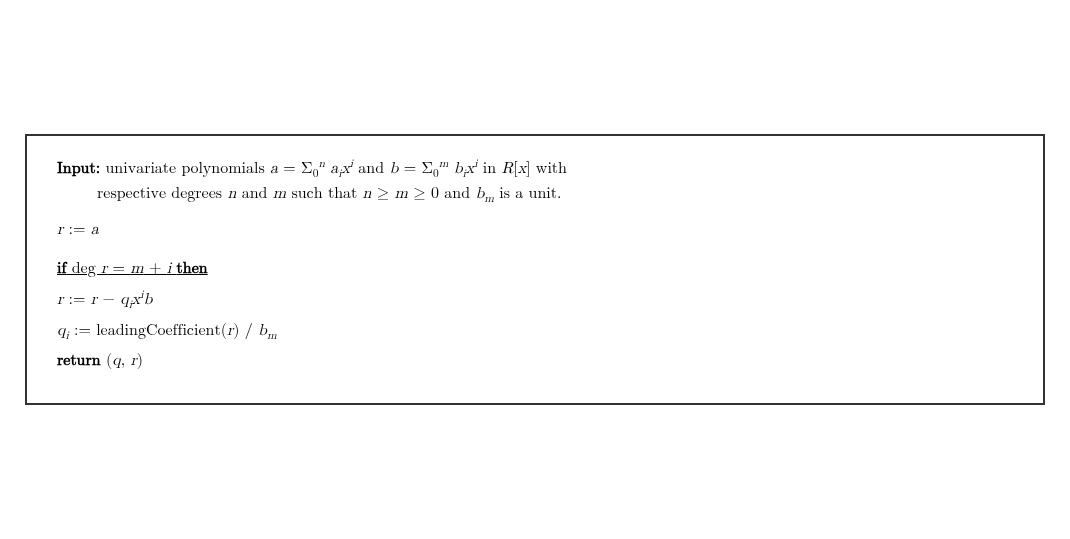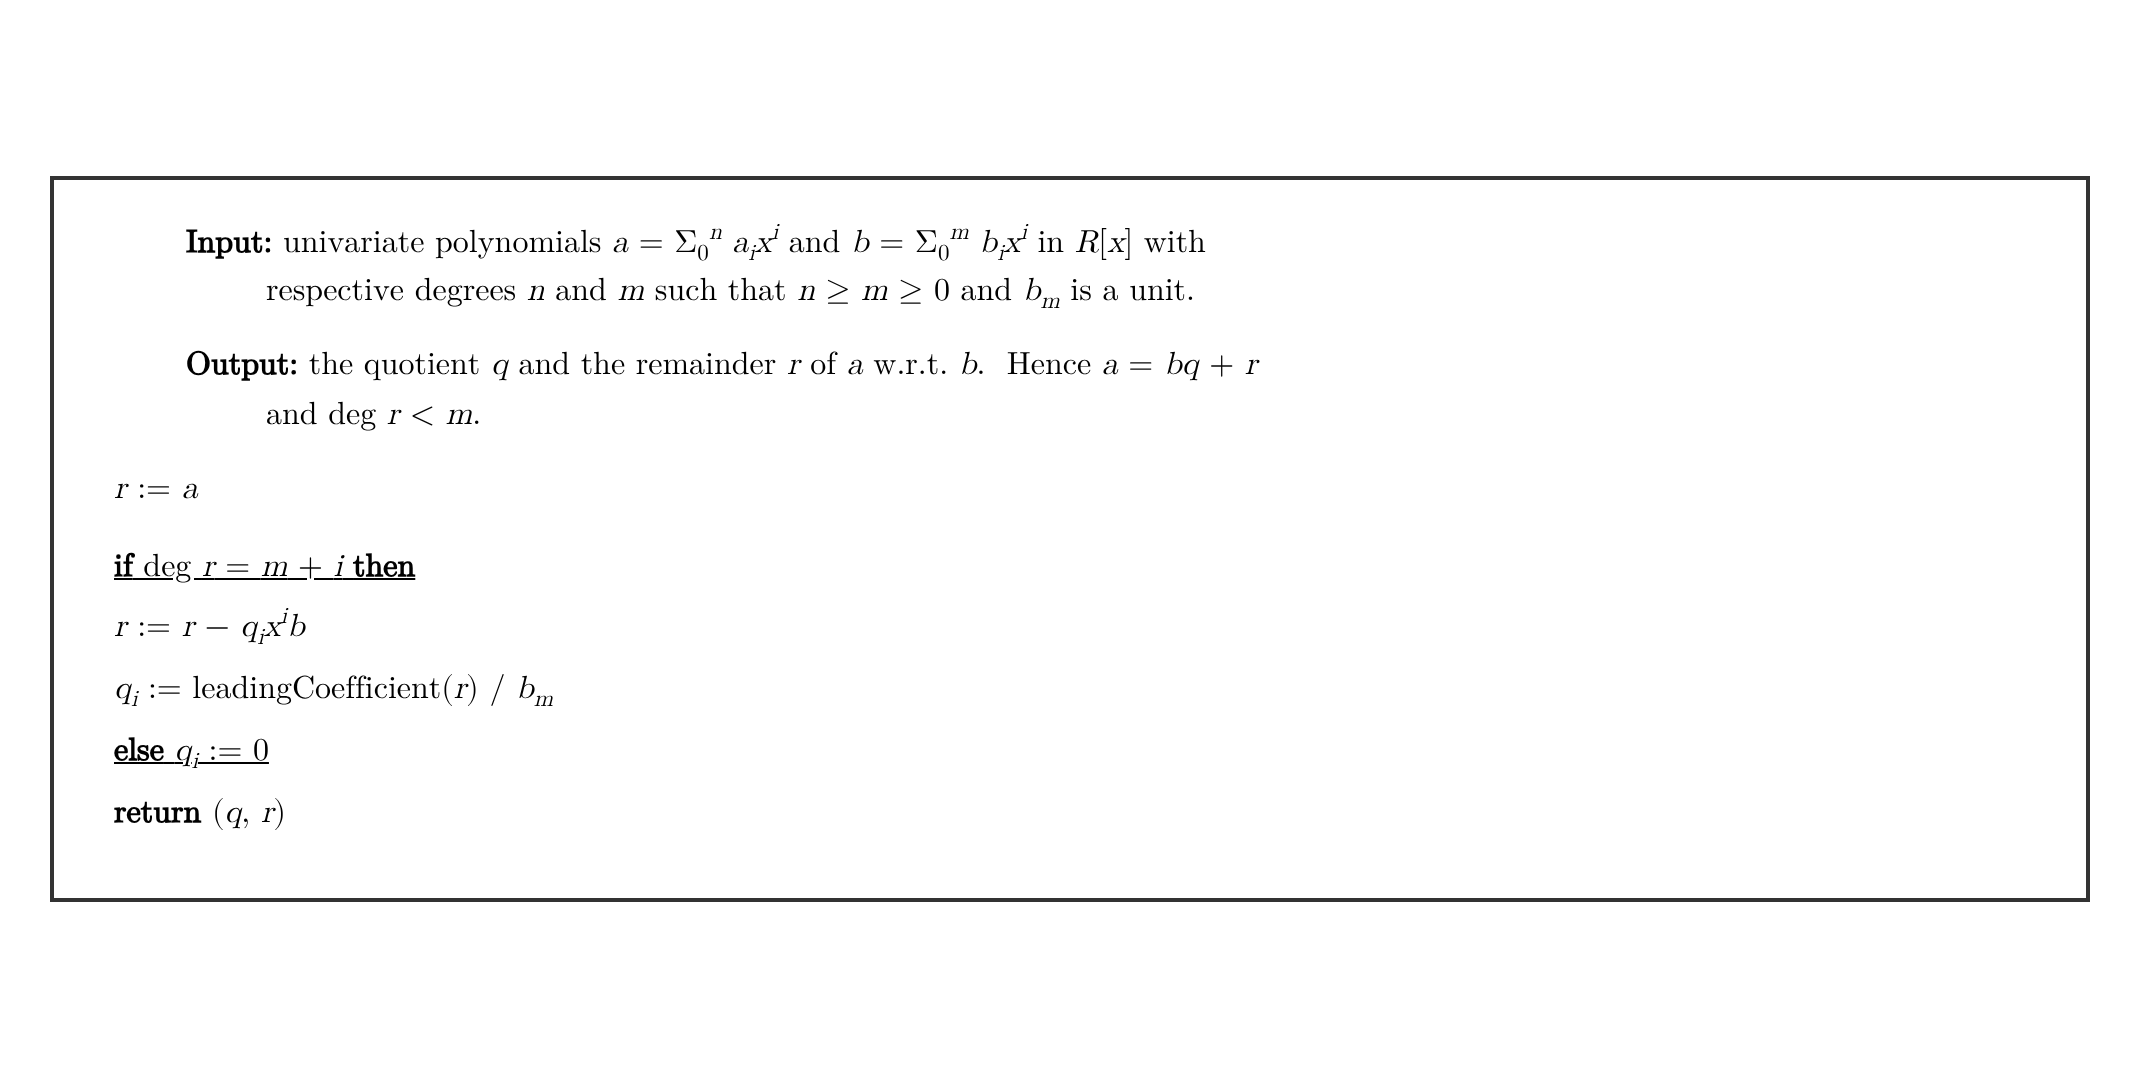--- a/index.html
+++ b/index.html
@@ -17,21 +17,20 @@
 
     .algorithm-box {
       border: 2px solid #333;
       width: 1020px;
       padding: 20px 30px 24px 30px;
       line-height: 1.55;
     }
 
     .section {
       margin-bottom: 12px;
-      margin-left: 36px;
     }
 
     .section-label {
       font-weight: bold;
     }
 
     .indent1 { margin-left: 40px; }
     .indent2 { margin-left: 80px; text-decoration: underline; }
     .indent3 { margin-left: 120px; }
 
@@ -62,53 +61,40 @@
       univariate polynomials <i>a</i> = Σ<sub>0</sub><sup><i>n</i></sup> <i>a<sub>i</sub>x<sup>i</sup></i>
       and <i>b</i> = Σ<sub>0</sub><sup><i>m</i></sup> <i>b<sub>i</sub>x<sup>i</sup></i>
       in <i>R</i>[<i>x</i>] with
     </span>
     <br>
     <span class="indent1">
       respective degrees <i>n</i> and <i>m</i> such that <i>n</i> ≥ <i>m</i> ≥ 0 and <i>b<sub>m</sub></i> is a unit.
     </span>
   </div>
 
-  <div class="section">
-    <span class="section-label">Output:</span>
-    <span>
-      the quotient <i>q</i> and the remainder <i>r</i> of <i>a</i> w.r.t. <i>b</i>.&nbsp; Hence <i>a</i> = <i>bq</i> + <i>r</i>
-    </span>
-    <br>
-    <span class="indent1">
-      and deg <i>r</i> &lt; <i>m</i>.
-    </span>
-  </div>
 
   <div class="algo-body">
 
     <div class="algo-line indent1 spacer">
       <i>r</i> := <i>a</i>
     </div>
 
 
     <div class="algo-line indent2">
       <span class="bold">if</span> deg <i>r</i> = <i>m</i> + <i>i</i> <span class="bold">then</span>
     </div>
 
     <div class="algo-line indent3">
       <i>r</i> := <i>r</i> − <i>q<sub>i</sub></i><i>x<sup>i</sup></i><i>b</i>
     </div>
 
     <div class="algo-line indent3">
       <i>q<sub>i</sub></i> := leadingCoefficient(<i>r</i>) / <i>b<sub>m</sub></i>
     </div>
 
-    <div class="algo-line indent2">
-      <span class="bold">else</span> <i>q<sub>i</sub></i> := 0
-    </div>
 
 
     <div class="algo-line indent1">
       <span class="bold">return</span> (<i>q</i>, <i>r</i>)
     </div>
 
   </div>
 </div>
 
 </body></html>

